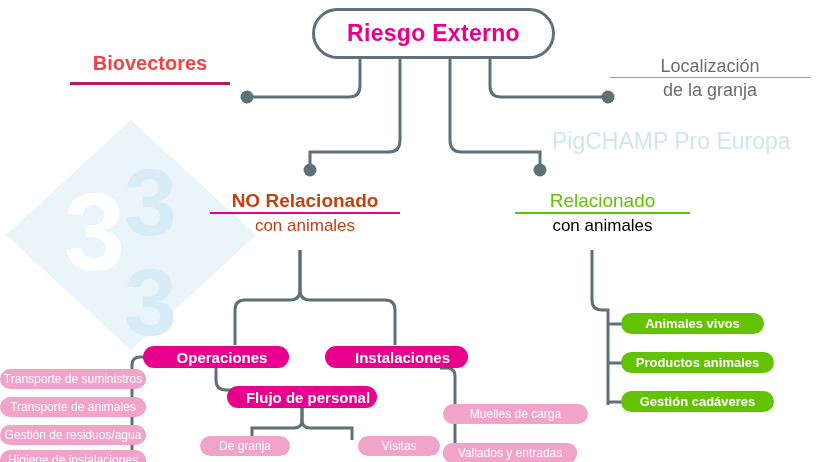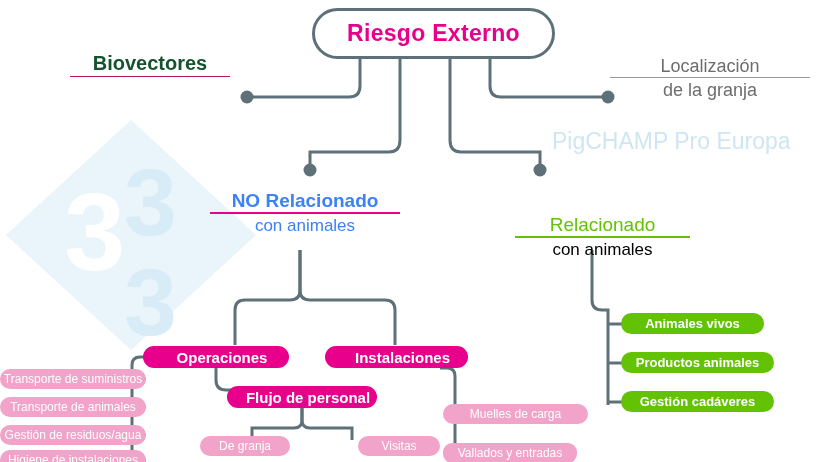--- a/index.html
+++ b/index.html
@@ -55,45 +55,45 @@
   }
   
   .lbl {
     text-align: center;
     line-height: 1.12;
   }
   .biovectores {
     left: 70px;
     top: 52px;
     width: 160px;
-    color: #14532d;
+    color: #ef4444;
     font-size: 20px;
     font-weight: bold;
-    border-bottom: 1px solid #be185d;
-    padding-bottom: 2px;
+    border-bottom: 3px solid #be185d;
+    padding-bottom: 8px;
   }
   .localizacion {
     left: 610px;
     top: 56px;
     width: 200px;
     color: #6d6d6d;
     font-size: 18px;
   }
   .localizacion .l1 {
     border-bottom: 1px solid #9a9a9a;
     padding-bottom: 1px;
   }
   .localizacion .l2 {
     padding-top: 2px;
   }
   .no-rel {
     left: 210px;
     top: 190px;
     width: 190px;
-    color: #3b82f6;
+    color: #c2410c;
     font-size: 19px;
   }
   .no-rel .l1 {
     font-weight: bold;
     border-bottom: 2px solid #e8008c;
     padding-bottom: 1px;
   }
   .no-rel .l2 {
     padding-top: 2px;
     font-size: 17px;
@@ -101,21 +101,20 @@
   .rel {
     left: 515px;
     top: 190px;
     width: 175px;
     color: #63c204;
     font-size: 19px;
   }
   .rel .l1 {
     border-bottom: 2px solid #63c204;
     padding-bottom: 1px;
-    margin-top: 24px;
   }
   .rel .l2 {
     padding-top: 2px;
     color: #000000;
     font-size: 17px;
   }
   .brand {
     left: 552px;
     top: 128px;
     width: 270px;

